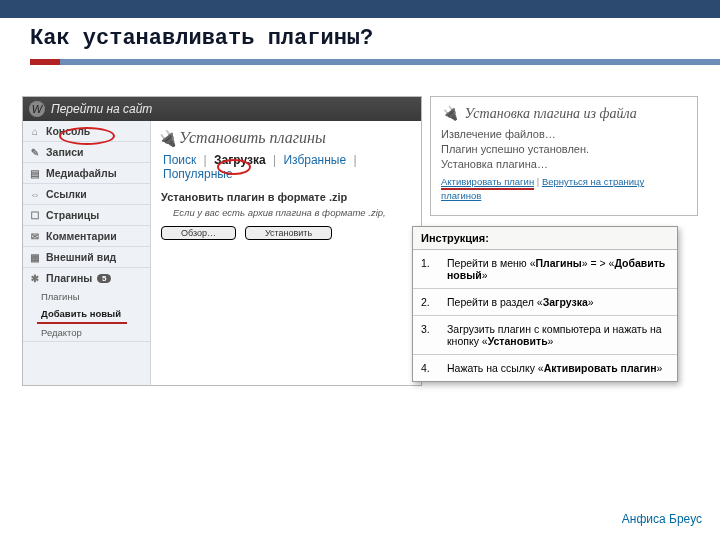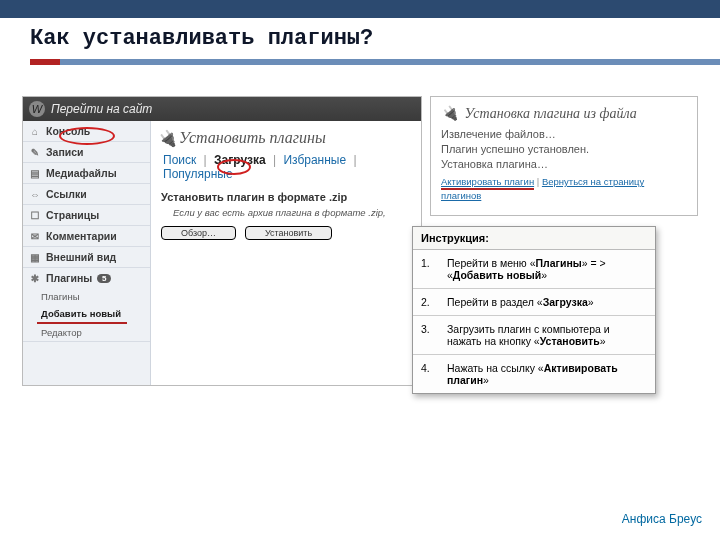--- a/index.html
+++ b/index.html
@@ -194,21 +194,21 @@
   .underline-red {
     border-bottom: 2px solid #b22222;
     display:inline-block;
     padding-bottom: 1px;
   }
 
   
   .instr {
     position: absolute;
     top: 130px; left: 390px;
-    width: 244px;
+    width: 266px;
     border: 1px solid #999;
     background: #fdfdfd;
     box-shadow: 2px 3px 6px rgba(0,0,0,0.3);
     font-size: 11px;
   }
   .instr-head {
     padding: 5px 8px;
     font-weight: bold;
     border-bottom: 1px solid #bbb;
     background: #f7f7f5;

